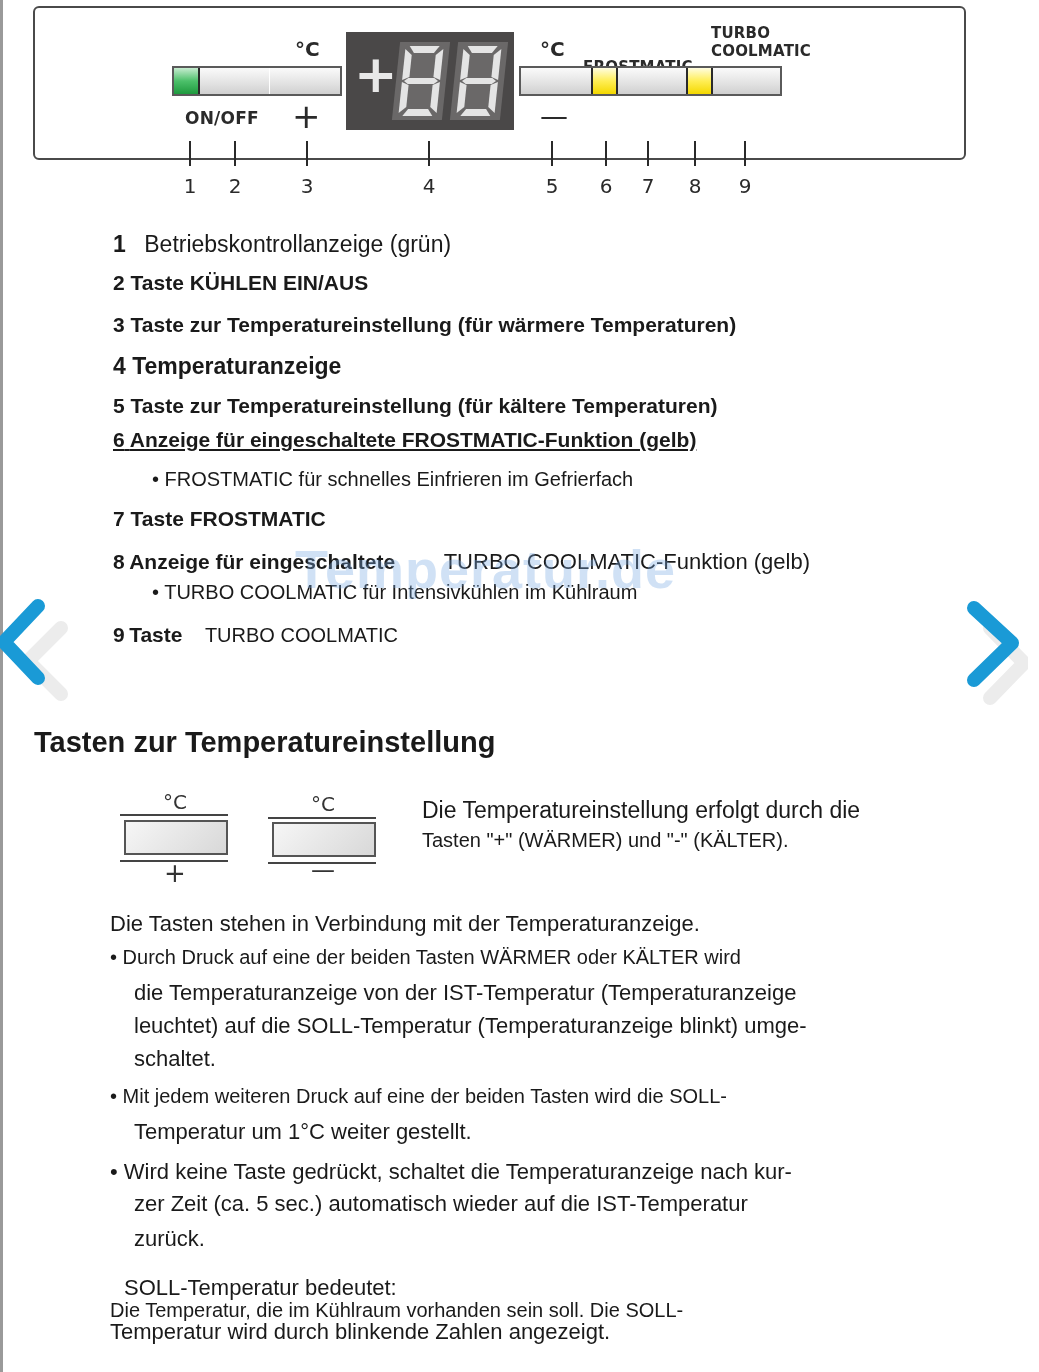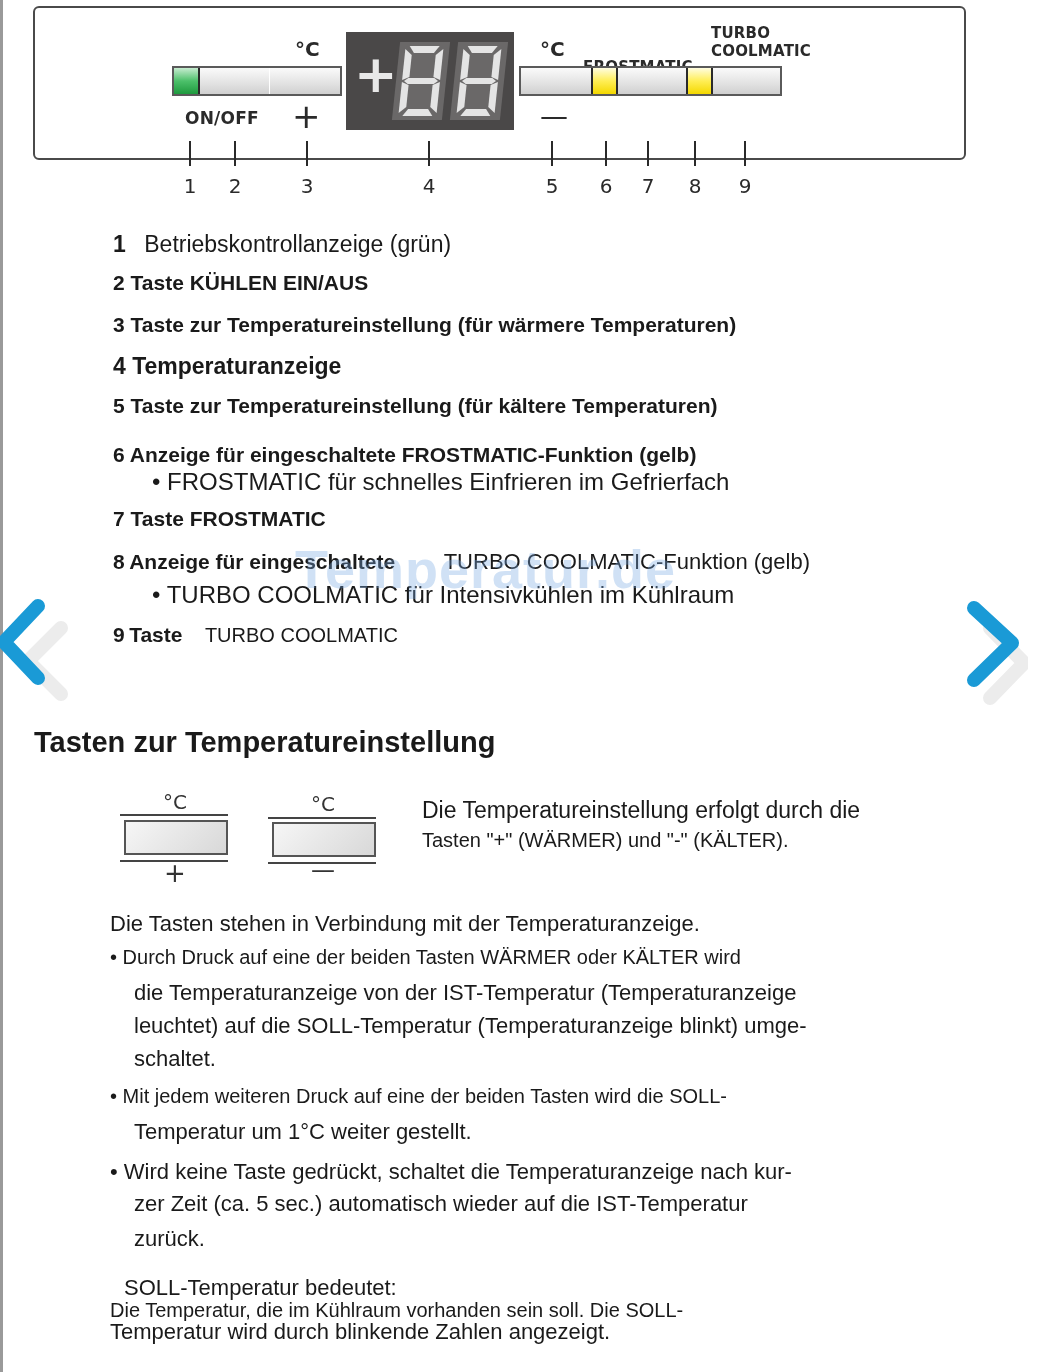--- a/index.html
+++ b/index.html
@@ -47,21 +47,21 @@
     .tick { position: absolute; width: 2px; height: 25px; background: #2a2a2a; top: 141px; }
     .num {
       position: absolute; top: 174px; font-size: 20px; color: #2a2a2a;
       font-family: "DejaVu Sans", sans-serif; width: 20px; text-align: center;
     }
 
     
     .legend { position: absolute; left: 113px; font-family: "Liberation Sans", sans-serif; color: #1a1a1a; }
     .l-bold { font-weight: bold; font-size: 21px; }
     .l-reg { font-size: 22px; }
-    .sub { position: absolute; left: 152px; font-size: 24px; color: #1a1a1a; }
+    .sub { position: absolute; left: 152px; font-size: 20px; color: #1a1a1a; }
 
     .watermark {
       position: absolute; left: 295px; top: 538px; font-size: 54px; font-weight: bold;
       color: rgba(120, 170, 225, 0.35); letter-spacing: 1px; font-family: "Liberation Sans", sans-serif;
       pointer-events: none;
     }
 
     
     .nav { position: absolute; top: 598px; width: 70px; height: 110px; cursor: pointer; }
     .nav-left { left: 0; }
@@ -175,21 +175,21 @@
   <span>Taste zur Temperatureinstellung (für wärmere Temperaturen)</span>
 </div>
 <div class="legend l-bold" style="top:353px;font-size:23px;">
   <span>4</span>
   <span>Temperaturanzeige</span>
 </div>
 <div class="legend l-bold" style="top:394px;">
   <span>5</span>
   <span>Taste zur Temperatureinstellung (für kältere Temperaturen)</span>
 </div>
-<div class="legend l-bold" style="top:443px;">
+<div class="legend l-bold" style="top:428px;text-decoration:underline;">
   <span>6</span>
   <span>Anzeige für eingeschaltete FROSTMATIC-Funktion (gelb)</span>
 </div>
 <div class="sub" style="top:468px;">• FROSTMATIC für schnelles Einfrieren im Gefrierfach</div>
 <div class="legend l-bold" style="top:507px;">
   <span>7</span>
   <span>Taste FROSTMATIC</span>
 </div>
 <div class="legend" style="top:549px;">
   <span class="l-bold">8</span>

